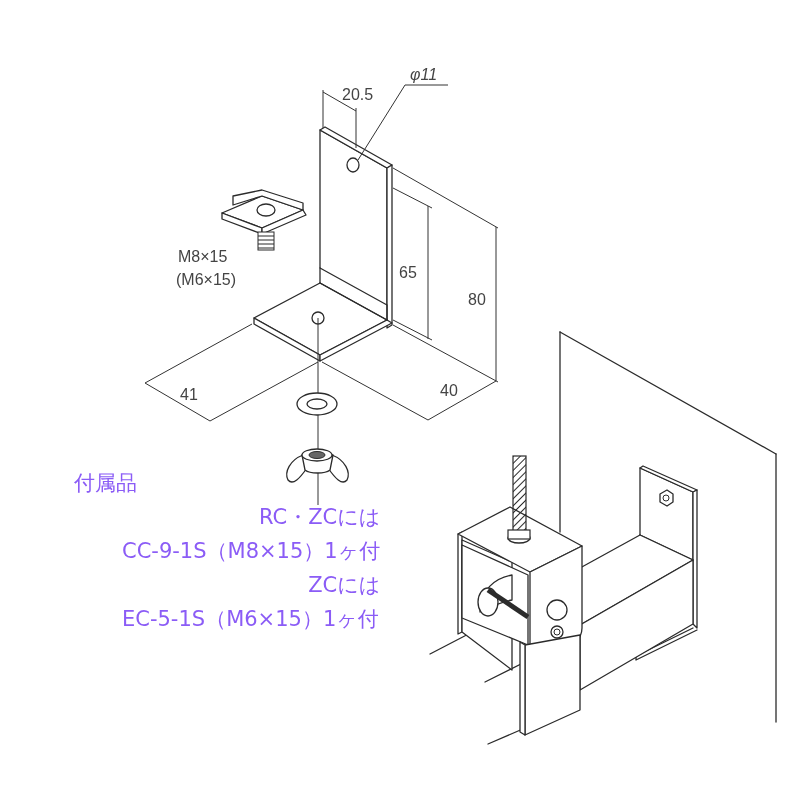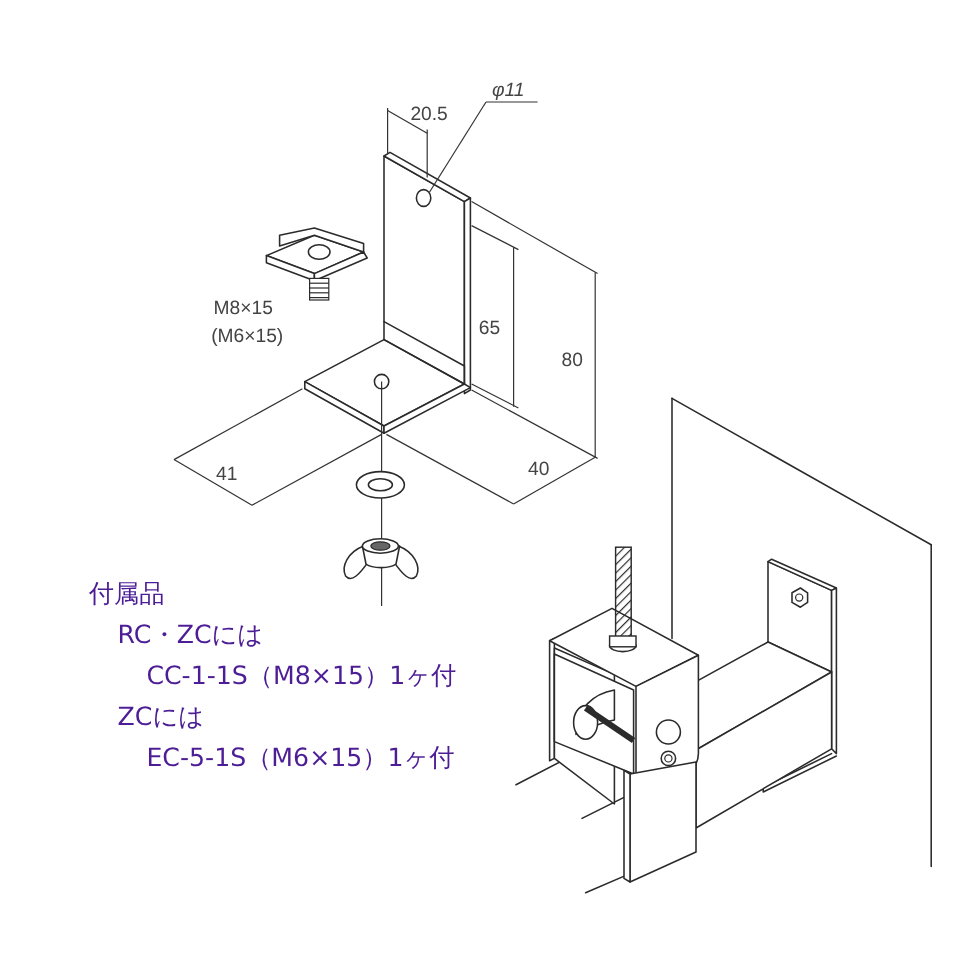--- a/index.html
+++ b/index.html
@@ -3,25 +3,25 @@
   <meta charset="utf-8">
   <style>
     html, body { margin: 0; padding: 0; background: #ffffff; }
     body { width: 800px; height: 800px; position: relative; overflow: hidden;
            font-family: "DejaVu Sans", "Liberation Sans", sans-serif; color: #333333; }
     svg.drawing { position: absolute; left: 0; top: 0; width: 800px; height: 800px; }
     .ln { stroke: #2b2b2b; stroke-width: 1.3; fill: none; stroke-linejoin: round; stroke-linecap: round; }
     .thin { stroke: #333; stroke-width: 1; fill: none; }
     .fillw { fill: #ffffff; stroke: #2b2b2b; stroke-width: 1.3; stroke-linejoin: round; }
     .dimtext { font-family: "Liberation Sans", sans-serif; font-size: 16px; fill: #444444; }
-    .notes { position: absolute; left: 74px; top: 478px; font-family: "DejaVu Sans", sans-serif;
-             font-size: 21px; line-height: 34px; color: #4c1d95; white-space: nowrap; }
+    .notes { position: absolute; left: 74px; top: 466px; font-family: "DejaVu Sans", sans-serif;
+             font-size: 21px; line-height: 34px; color: #8b5cf6; white-space: nowrap; }
     .notes div { height: 34px; }
     .n-l0 { padding-left: 0; }
-    .n-l1 { padding-left: 24px; }
+    .n-l1 { padding-left: 24px; text-align: right; }
     .n-l2 { padding-left: 48px; }
     .n-l3 { padding-left: 128px; }
   </style>
 </head>
 <body>
 
 <svg class="drawing" viewBox="0 0 800 800" xmlns="http://www.w3.org/2000/svg">
 
   <g>
 
@@ -175,16 +175,16 @@
     <rect x="513" y="456" width="13" height="78" fill="url(#hatch)" stroke="#2b2b2b" stroke-width="1.2"></rect>
     <ellipse class="fillw" cx="519" cy="538" rx="11" ry="5"></ellipse>
     <rect x="508" y="530" width="22" height="9" fill="#fff" stroke="#2b2b2b" stroke-width="1.2"></rect>
   </g>
 
 </svg>
 
 <div class="notes">
   <div class="n-l0">付属品</div>
   <div class="n-l1">RC・ZCには</div>
-  <div class="n-l2">CC-1-1S（M8×15）1ヶ付</div>
+  <div class="n-l2">CC-9-1S（M8×15）1ヶ付</div>
   <div class="n-l1">ZCには</div>
   <div class="n-l2">EC-5-1S（M6×15）1ヶ付</div>
 </div>
 
 </body></html>

